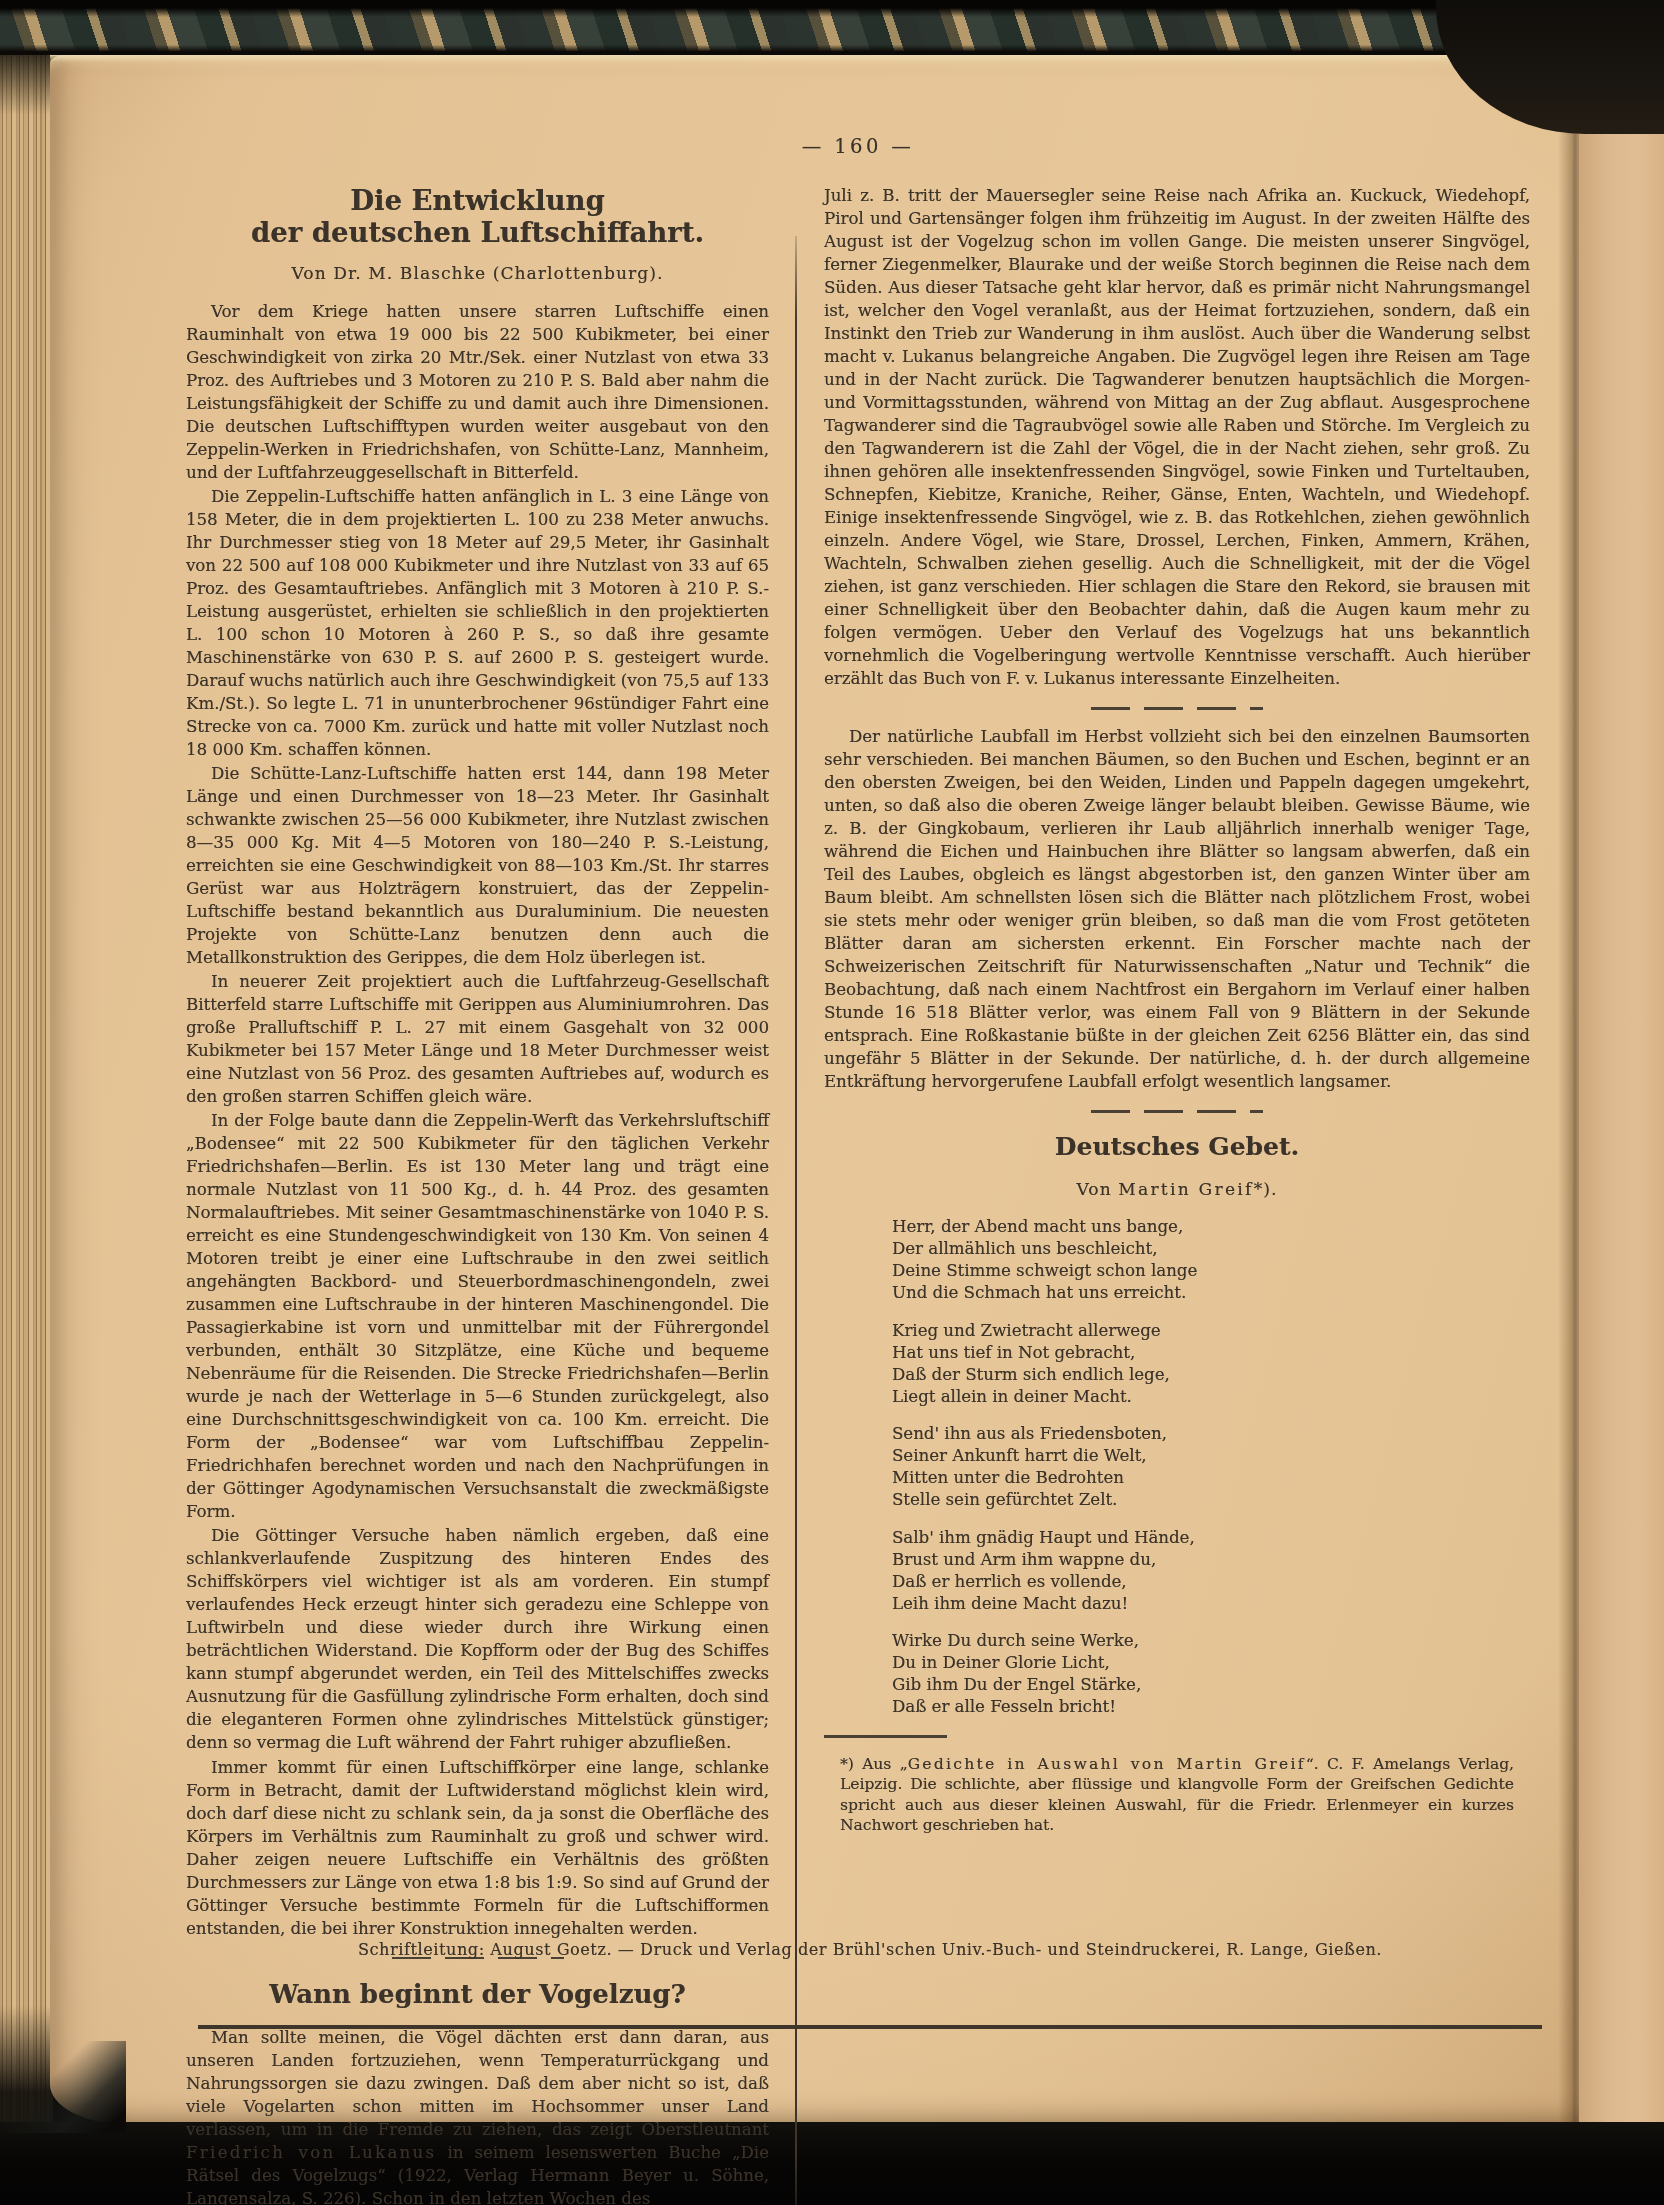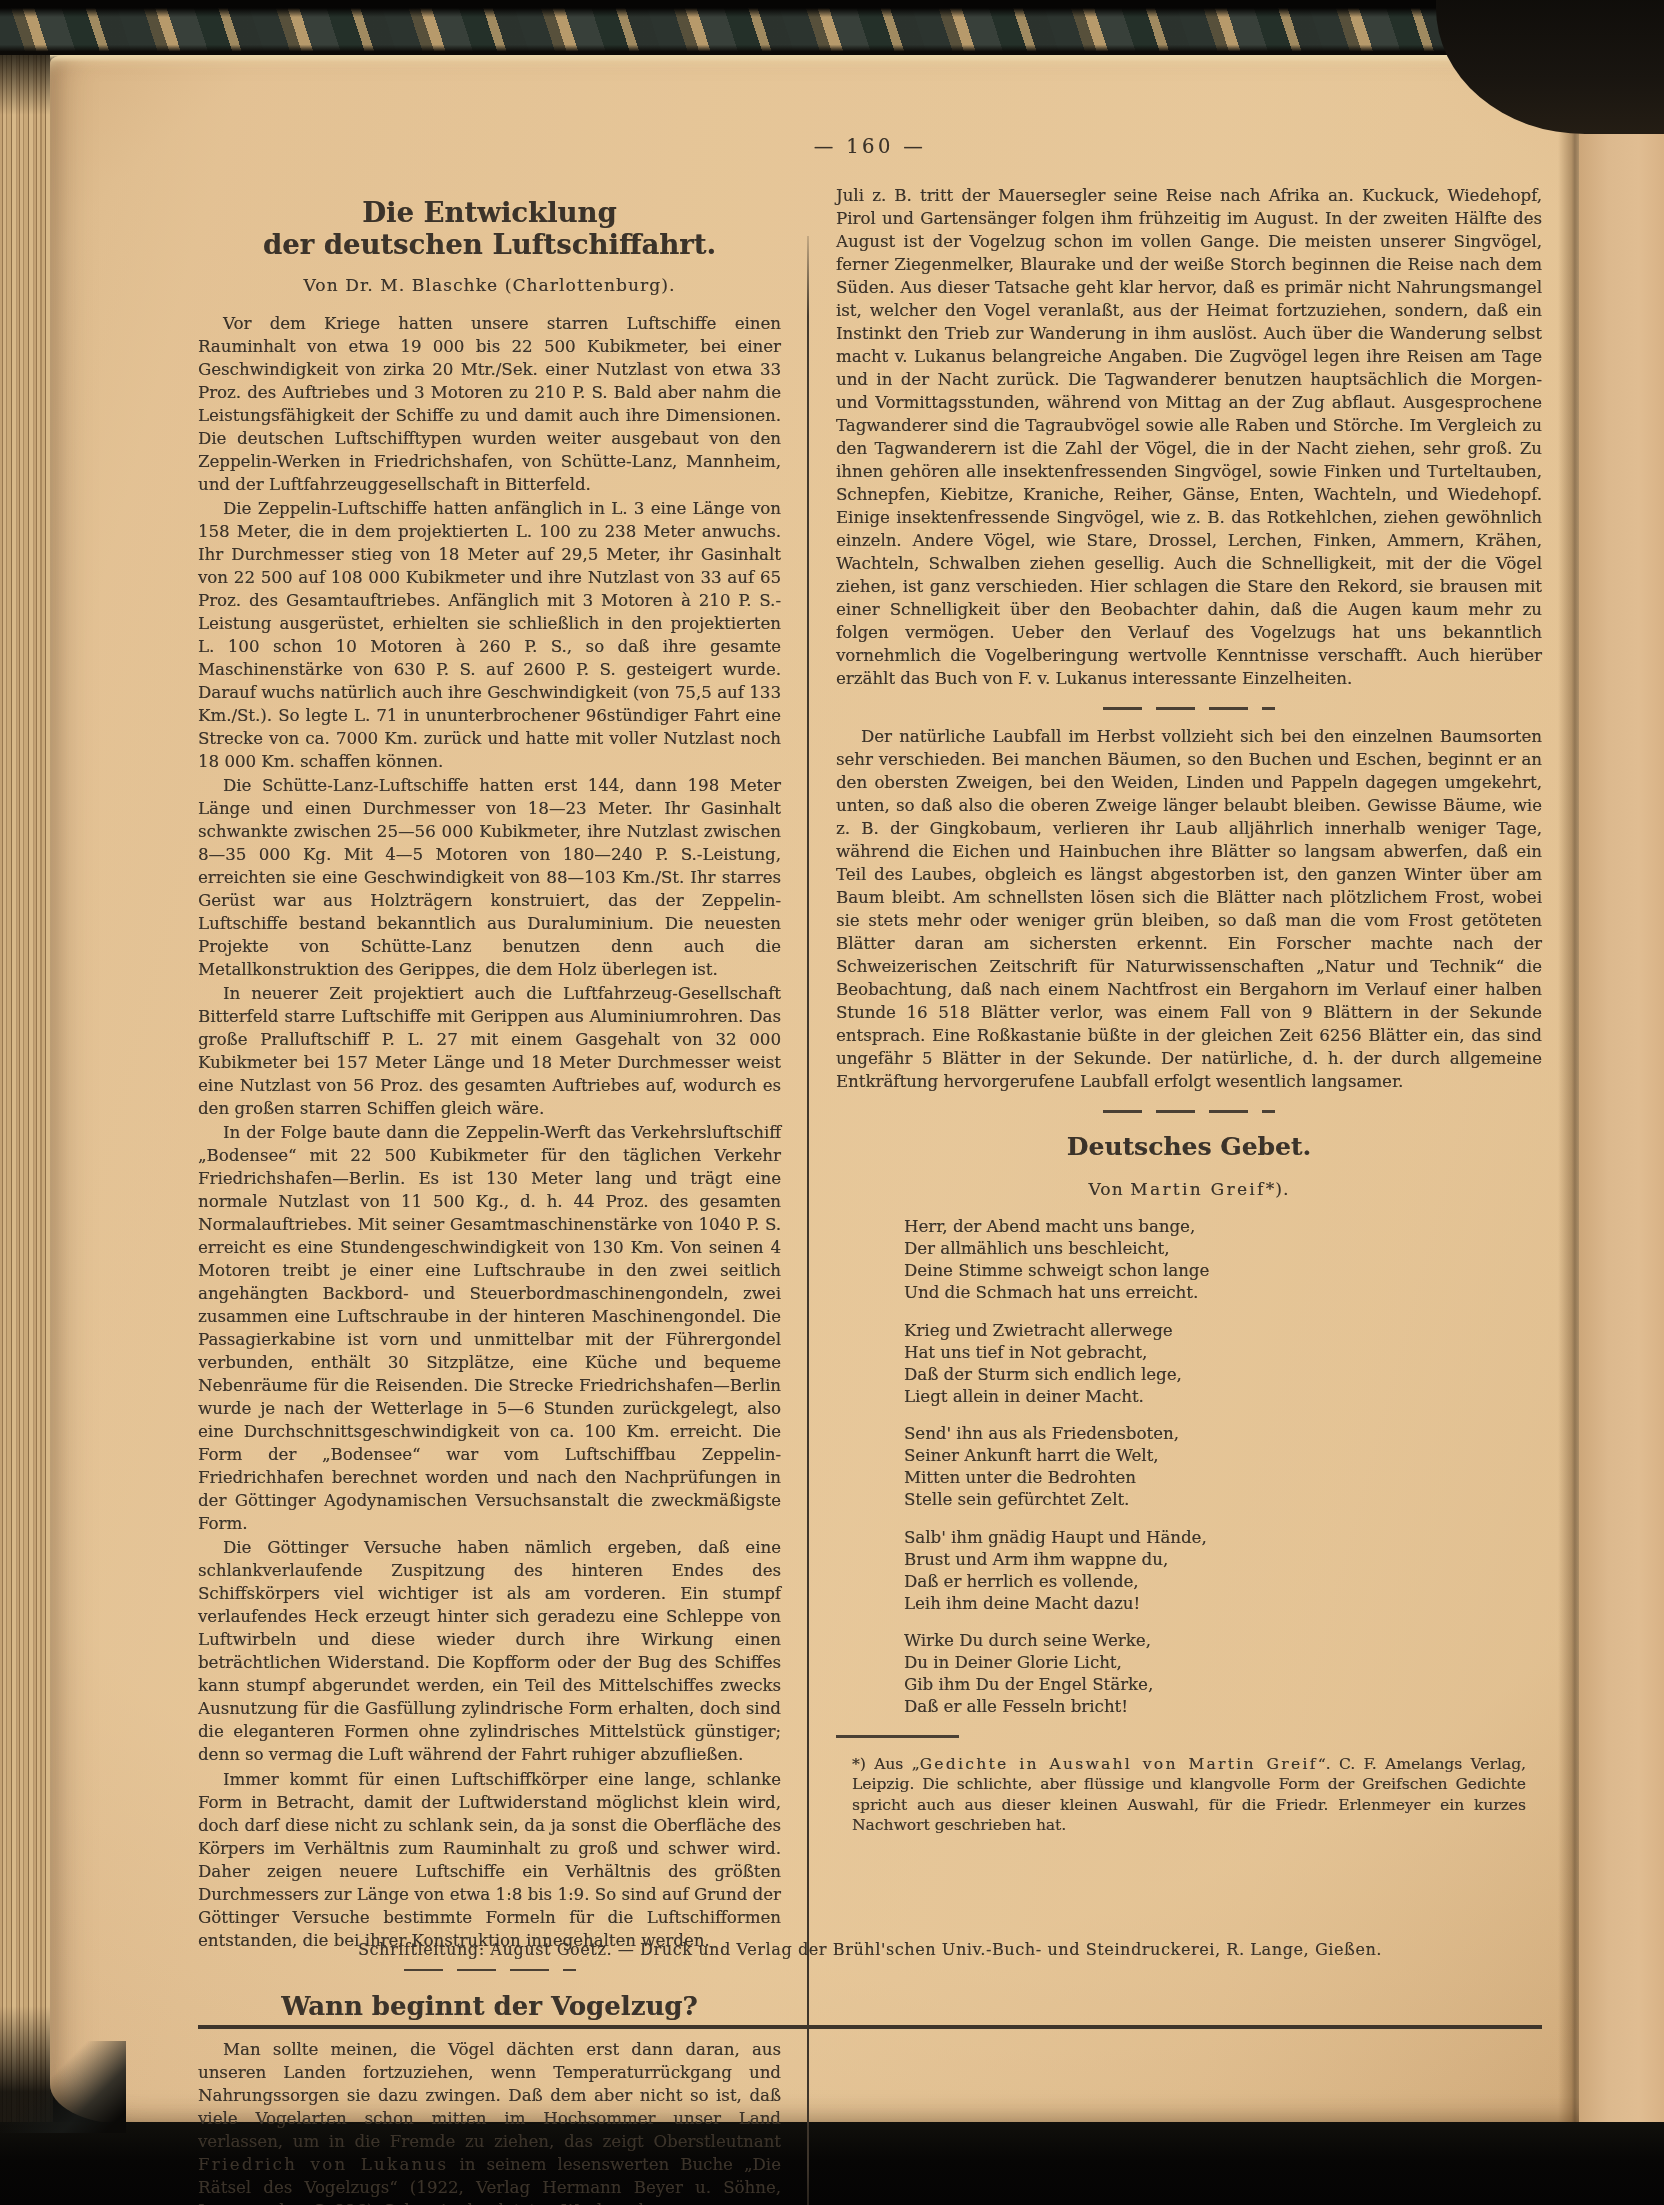--- a/index.html
+++ b/index.html
@@ -45,31 +45,31 @@
         #2c342f 0 25px,#57503b 25px 36px,#b79a6b 36px 47px,#38403a 47px 73px,
         #243029 73px 96px,#a08a60 96px 105px,#31383326 105px 126px),
       #2a312c;}
 
   .bottom-band{position:absolute;left:0;top:2122px;width:100%;height:83px;
     background:linear-gradient(180deg,#11100c,#070605 45%,#050404);}
   .corner-shade{position:absolute;left:0;top:2041px;width:126px;height:92px;
     background:linear-gradient(135deg,rgba(7,6,5,0) 40%,rgba(24,26,24,.85) 70%,#0b0a08 90%);}
 
   
-  .content{position:absolute;left:198px;top:135px;width:1344px;height:1892px;}
+  .content{position:absolute;left:186px;top:135px;width:1344px;height:1892px;}
   .page-number{text-align:center;font-size:19.5px;letter-spacing:3.4px;margin-bottom:26px;}
   .columns{position:relative;display:flex;align-items:flex-start;}
   .col-rule{position:absolute;left:609px;top:52px;bottom:-23px;width:2.3px;
     background:linear-gradient(180deg,rgba(62,53,43,.2),#443b2f 4%,#3e352b 96%,rgba(62,53,43,.2));}
   .col-left{width:583px;flex:none;margin-right:28px;}
   .col-right{flex:1;padding-left:27px;min-width:0;}
 
   .ink{text-shadow:0.2px 0.3px 0.4px rgba(56,45,32,.5);}
   h1{font-size:27.5px;line-height:32px;font-weight:bold;text-align:center;
-     margin:12px 0 15px 0;white-space:pre-line;}
+     margin:0 0 15px 0;white-space:pre-line;}
   .byline{font-size:17px;text-align:center;letter-spacing:1.1px;margin-bottom:17px;}
   h2{font-size:26px;line-height:30px;font-weight:bold;text-align:center;margin:19.5px 0 17px;}
   h2.small{font-size:25px;}
   p.body{font-size:16.6px;line-height:23px;text-align:justify;margin:0 0 1.1px 0;
          text-indent:25px;hyphens:auto;}
   p.noindent{text-indent:0;}
   .sperr{letter-spacing:2.3px;}
   .divider{width:172px;height:2.9px;margin:17px auto 15px;
     background:repeating-linear-gradient(90deg,#4a4034 0 39px,rgba(0,0,0,0) 39px 53px);}
   .poem{margin-left:68px;margin-top:9px;}

